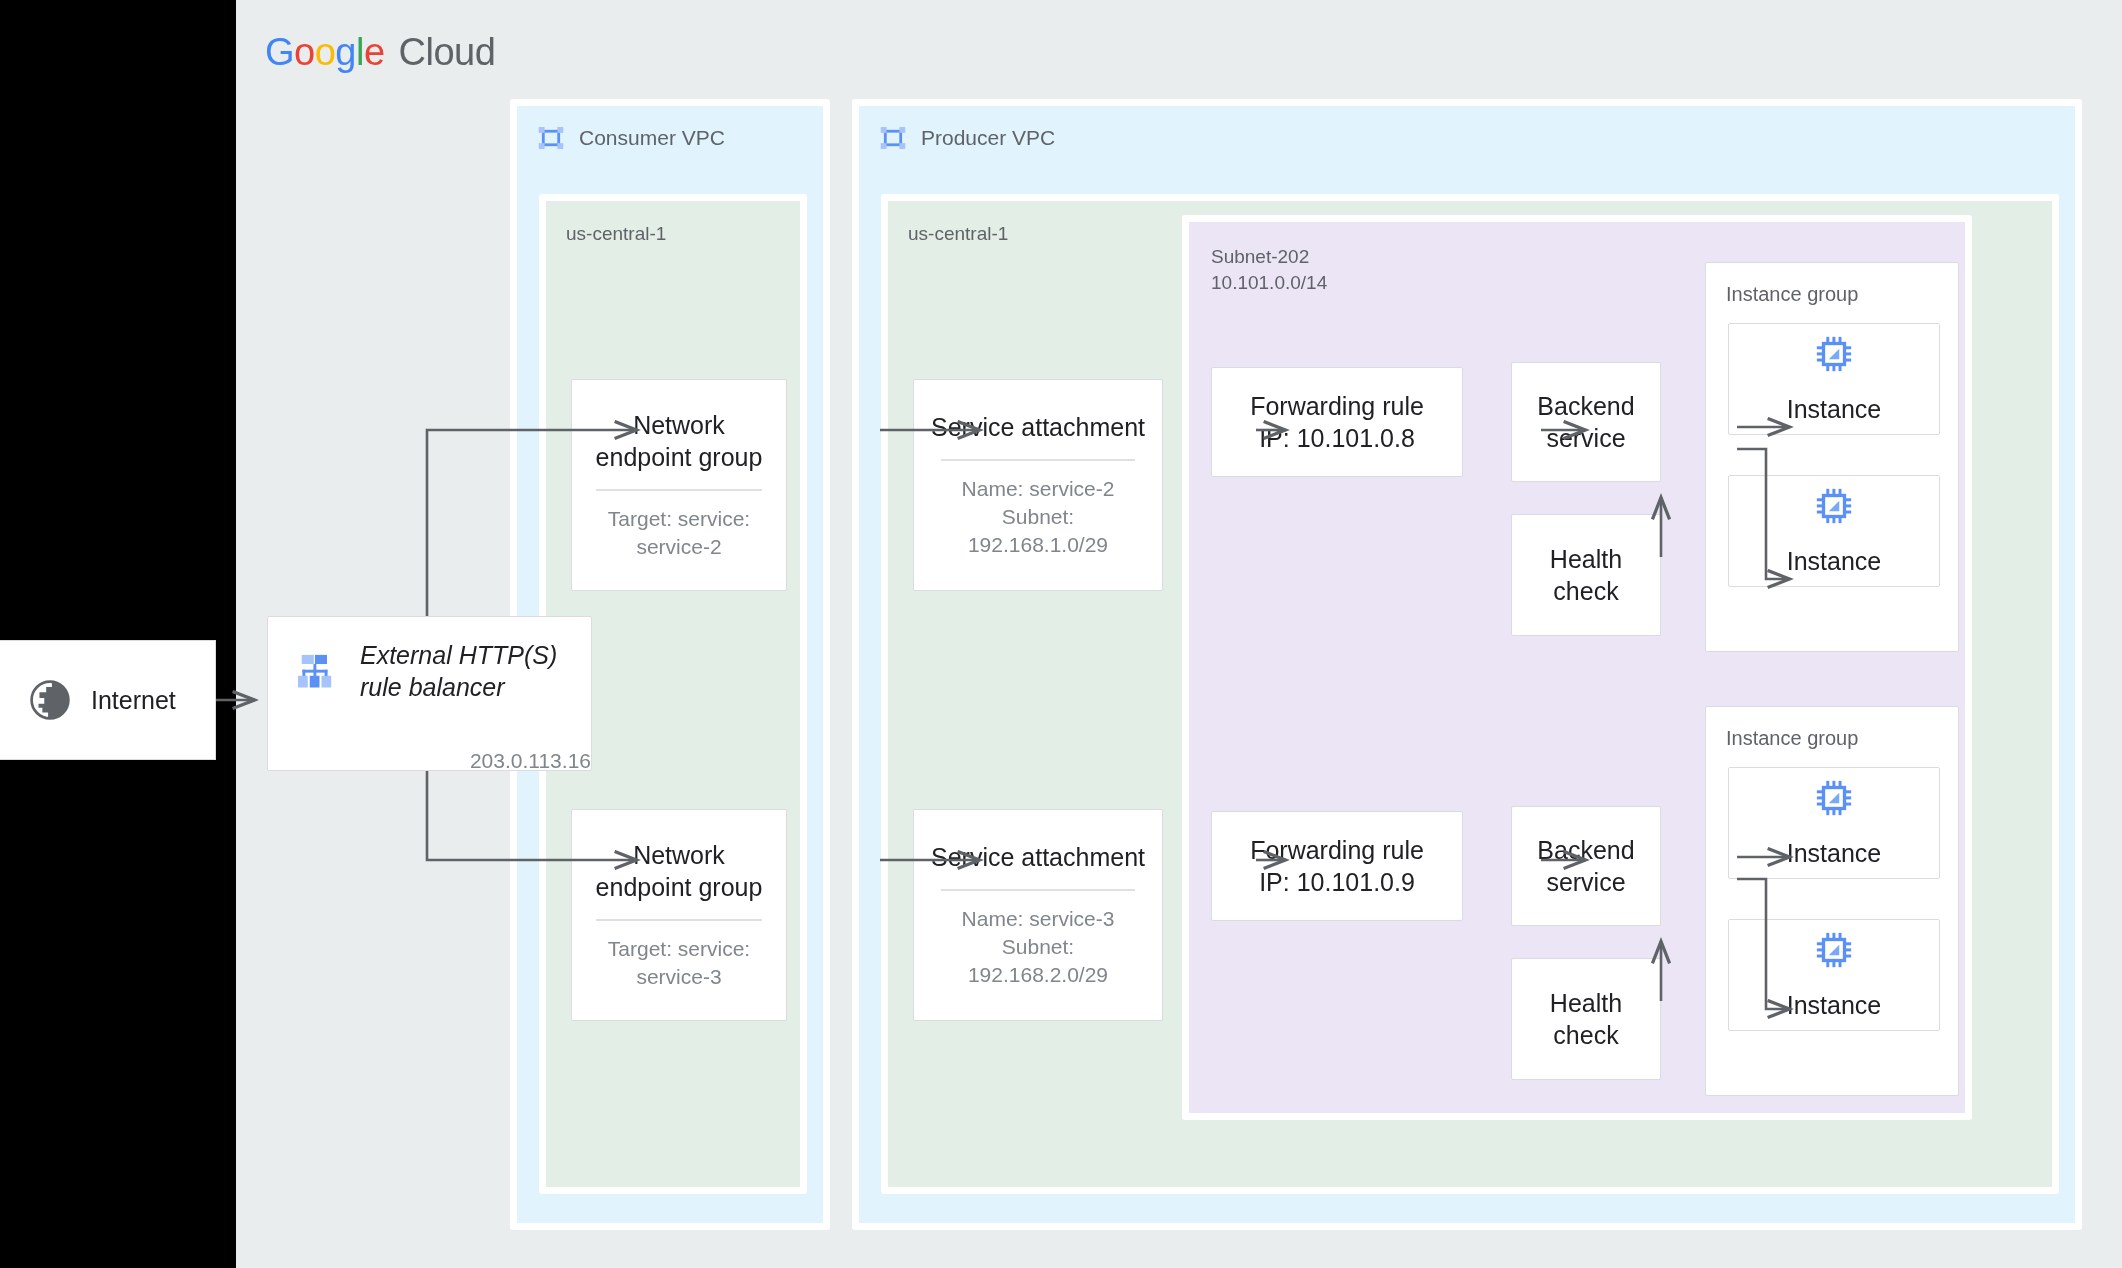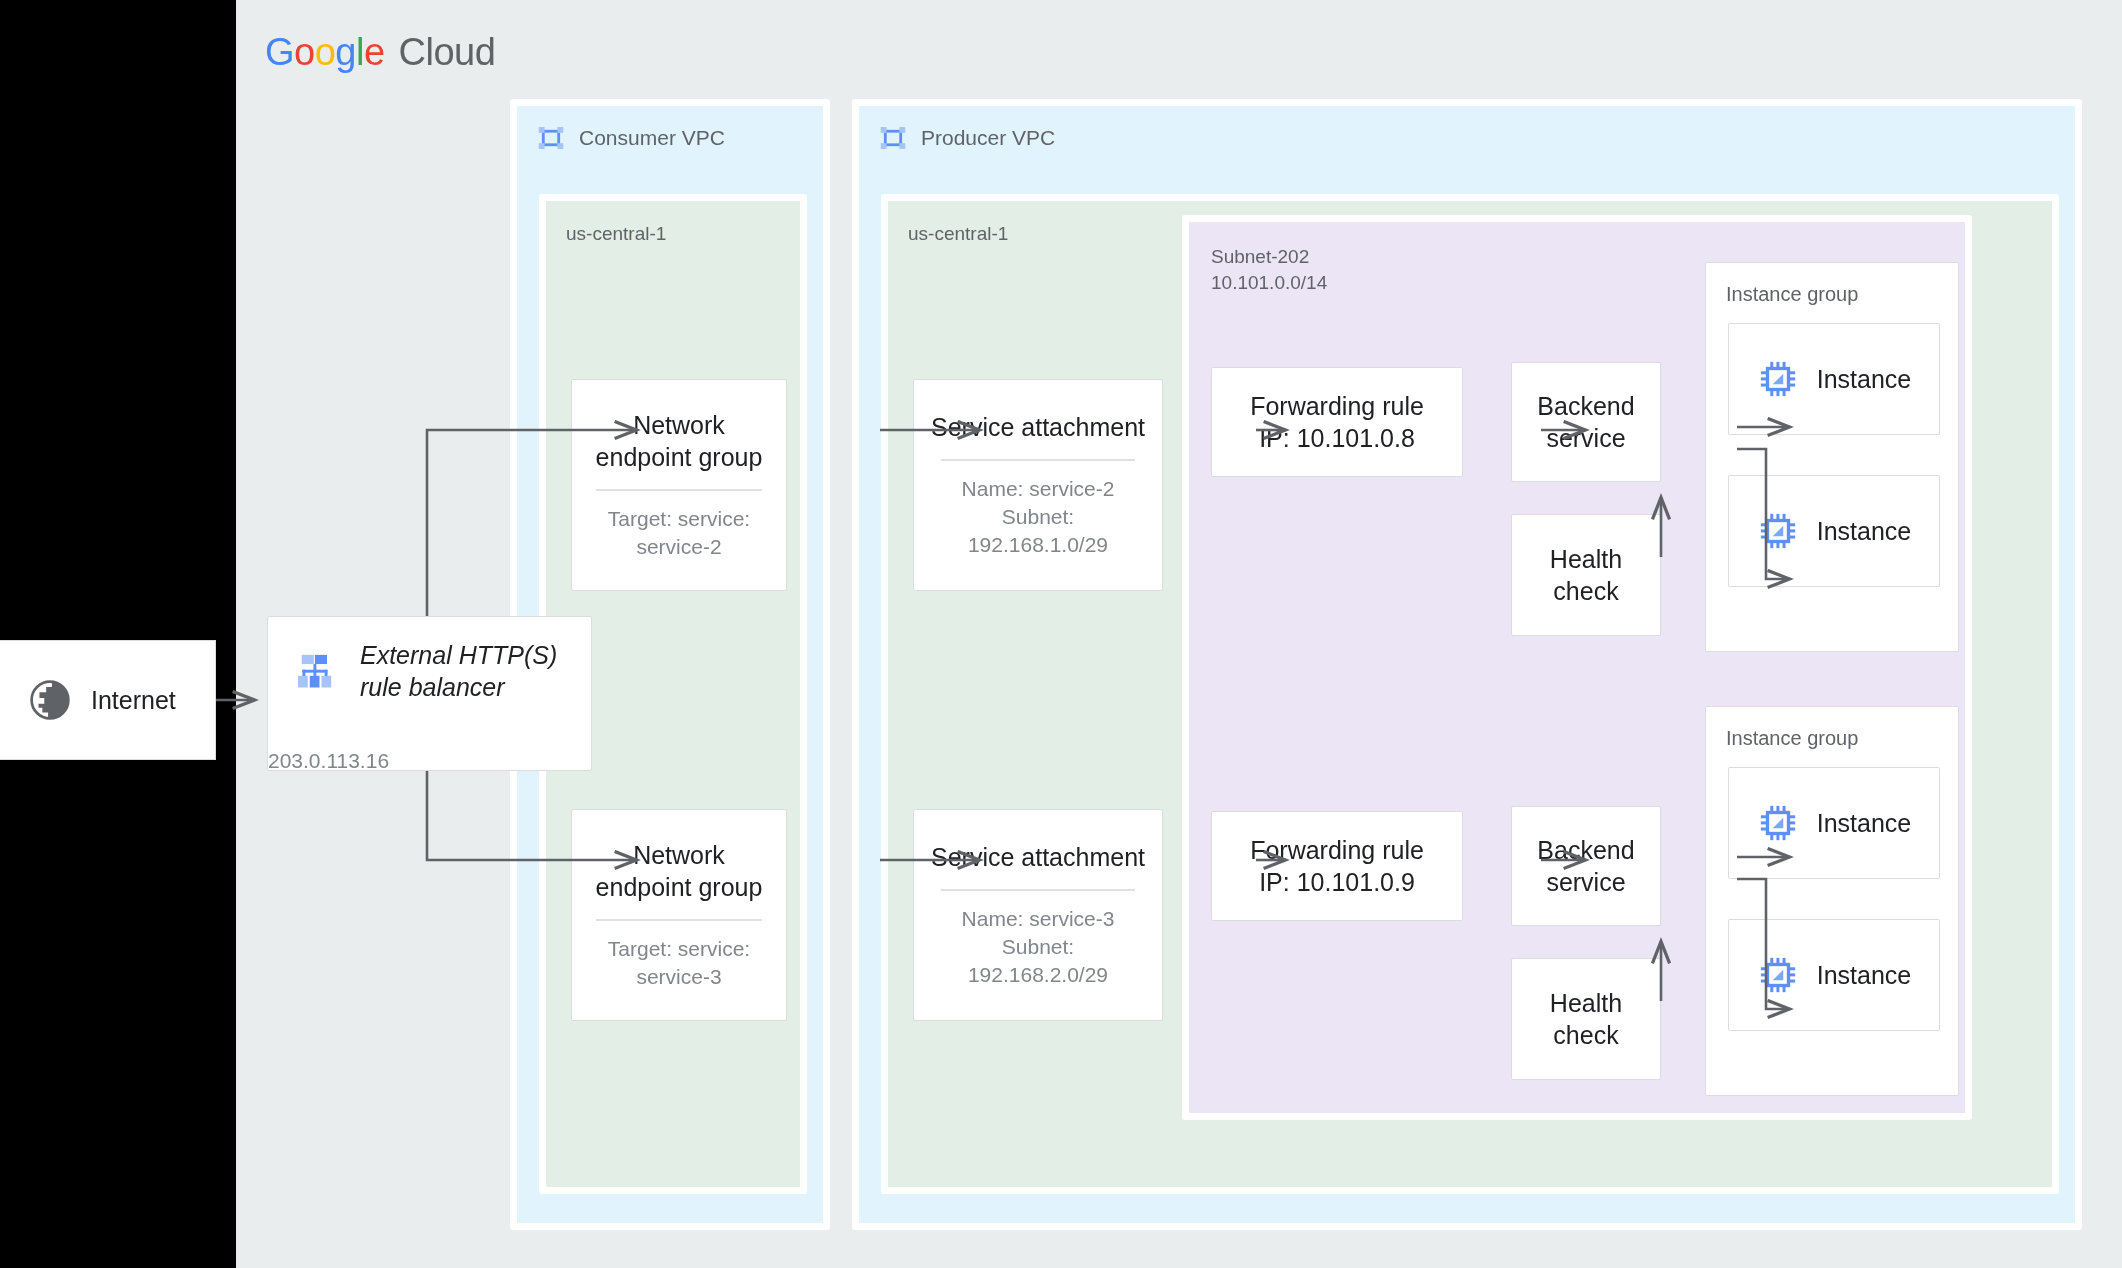--- a/index.html
+++ b/index.html
@@ -49,27 +49,27 @@
   
   .card {
     position: absolute; background: #ffffff; border: 1.5px solid #dadce0;
     display: flex; flex-direction: column; align-items: center; justify-content: center;
     border-radius: 2px;
   }
   .card-title { font-size: 25px; color: #202124; text-align: center; line-height: 1.28; }
   .card-sub  { font-size: 21px; color: #80868b; text-align: center; line-height: 1.33; }
   .card-div { width: 78%; height: 1.5px; background: #e0e0e0; margin: 16px 0 14px 0; }
 
-  .icon-card { flex-direction: row; gap: 18px; justify-content: center; }
+  .icon-card { flex-direction: column; gap: 18px; justify-content: center; }
   .icon-card .card-title { text-align: left; }
 
   .lb-card { align-items: stretch; justify-content: flex-start; padding: 22px 0 0 0; }
   .lb-top { display: flex; align-items: center; gap: 22px; padding: 0 26px; }
   .lb-div { width: calc(100% - 48px); height: 1.5px; background: #e0e0e0; margin: 24px auto 0 auto; }
-  .lb-ip { text-align: left; font-size: 21px; color: #80868b; margin-top: 22px; }
+  .lb-ip { text-align: right; font-size: 21px; color: #80868b; margin-top: 22px; }
 
   .ig-box {
     position: absolute; background: #ffffff; border: 1.5px solid #dadce0; border-radius: 2px;
   }
   .ig-label { position: absolute; left: 20px; top: 20px; font-size: 20px; color: #5f6368; }
 
   
   #internet-card {
     position: absolute; left: -14px; top: 640px; width: 230px; height: 120px;
     background: #fff; border: 1.5px solid #dadce0;

